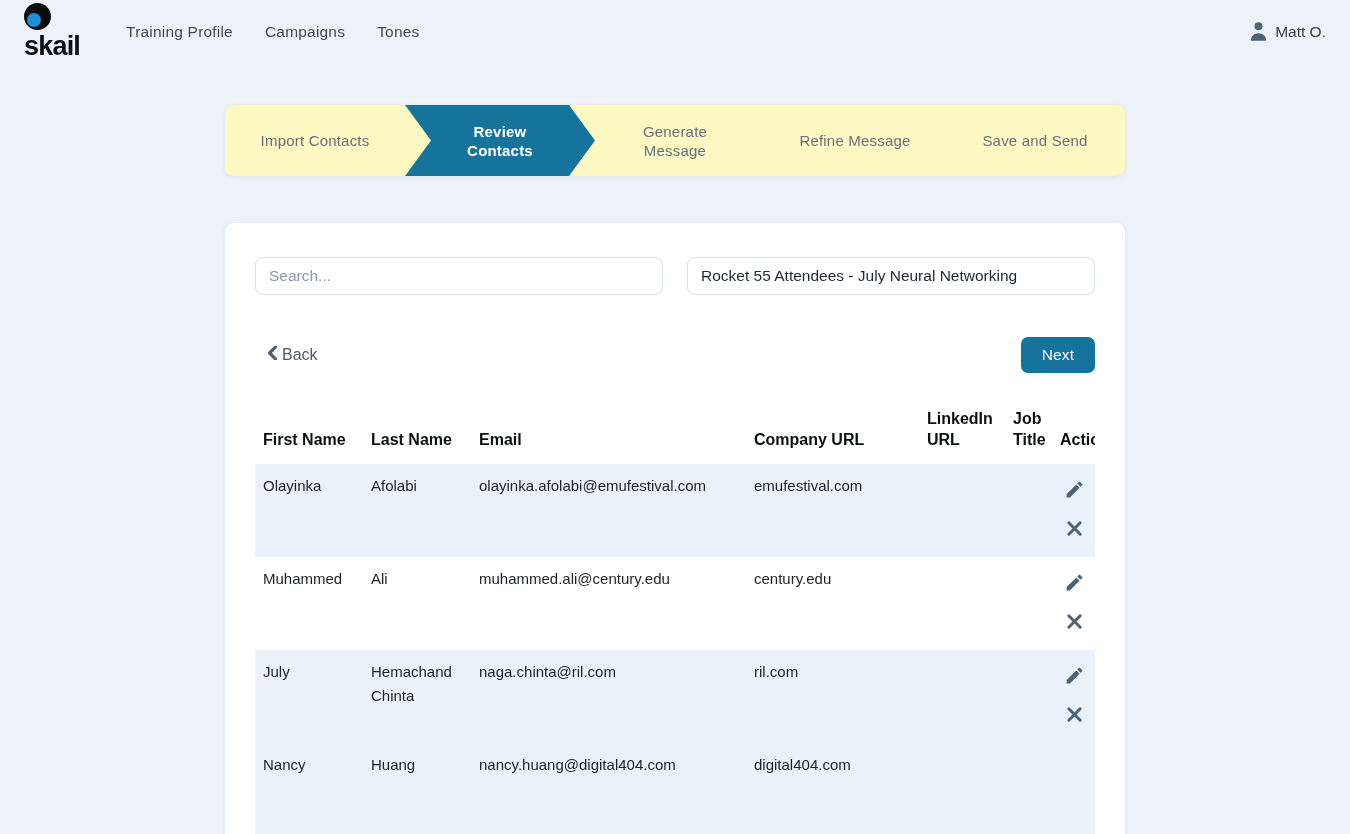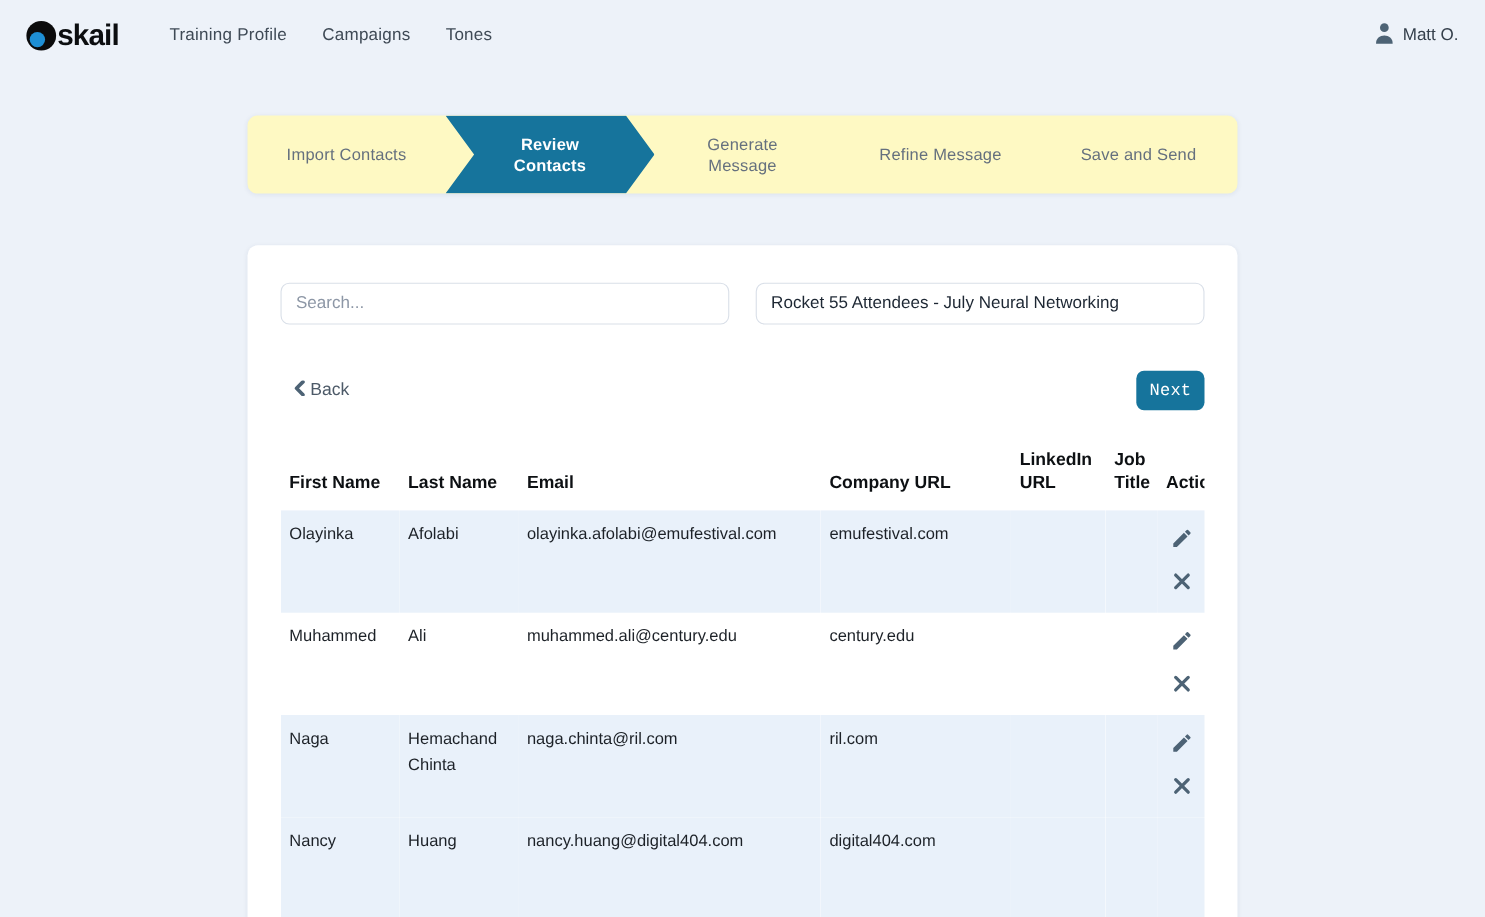--- a/index.html
+++ b/index.html
@@ -5,21 +5,21 @@
   * { margin:0; padding:0; box-sizing:border-box; }
   html,body { width:1350px; height:834px; overflow:hidden; }
   body {
     background:#edf2f9;
     font-family:"Liberation Sans", sans-serif;
     color:#1c2127;
   }
 
   
   .topnav { display:flex; align-items:center; height:64px; padding:0 24px; }
-  .logo { display:flex; align-items:center; gap:1px; cursor:pointer; }
+  .logo { display:flex; gap:1px; cursor:pointer;flex-direction:column; }
   .logo-mark { width:27px; height:27px; border-radius:50%; background:#0b0b0c; position:relative; }
   .logo-mark::after { content:""; position:absolute; left:3px; bottom:3px; width:14px; height:14px;
     border-radius:50%; background:#1e8fd5; }
   .logo-text { font-size:27px; font-weight:600; color:#0c0e10; letter-spacing:-0.8px; }
   .nav-links { display:flex; gap:32px; margin-left:46px; }
   .nav-link { font-size:15.5px; color:#3f4a56; cursor:pointer; letter-spacing:.2px; }
   .user { margin-left:auto; display:flex; align-items:center; gap:7px; color:#343f4b; font-size:15.5px; }
 
   
   .stepper-card { width:900px; margin:41px auto 0; height:71px; background:#fef9c3; border-radius:9px;
@@ -33,22 +33,22 @@
   
   .main-card { width:900px; height:621px; margin:47px auto 0; background:#fff; border-radius:9px 9px 0 0;
     box-shadow:0 1px 5px rgba(20,40,80,.07); padding:34px 30px 0; overflow:hidden; }
   .toolbar { display:flex; gap:24px; }
   .input { flex:1; height:38px; border:1px solid #d9dfe8; border-radius:8px; padding:0 13px;
     font-size:15.5px; color:#1d2733; background:#fff; outline:none; font-family:inherit; }
   .input::placeholder { color:#8d97a6; }
 
   .nav-row { margin-top:42px; display:flex; align-items:center; justify-content:space-between; height:36px; }
   .back { display:flex; align-items:center; gap:4px; color:#4d5a68; font-size:16px; cursor:pointer; padding-left:12px; }
-  .next-btn { width:62px; height:36px; background:#16749c; color:#fff; border:none; border-radius:7px;
-    font-size:15.5px; font-family:Liberation Mono, monospace; cursor:pointer; letter-spacing:.2px; }
+  .next-btn { width:74px; height:36px; background:#16749c; color:#fff; border:none; border-radius:7px;
+    font-size:15.5px; font-family:Liberation Sans, sans-serif; cursor:pointer; letter-spacing:.2px; }
 
   
   .table-wrap { margin-top:35px; width:840px; overflow:hidden; }
   table { border-collapse:collapse; table-layout:fixed; width:865px; }
   col.c-first { width:108px; } col.c-last { width:108px; } col.c-email { width:275px; }
   col.c-company { width:173px; } col.c-linkedin { width:86px; } col.c-job { width:47px; } col.c-action { width:68px; }
   th { text-align:left; vertical-align:bottom; padding:0 8px 14px; font-size:16px; font-weight:700;
     color:#0d1013; line-height:21px; }
   td { vertical-align:top; padding:10px 8px 0; font-size:15px; color:#1c2127; line-height:24px;
     overflow:hidden; white-space:normal; word-wrap:break-word; }
@@ -176,21 +176,21 @@
     </svg>
   </button>
   <button class="icon-btn" title="">
     <svg viewBox="0 0 24 24" fill="none" stroke="#4d6375" stroke-width="3.4" stroke-linecap="round">
       <path d="M5.5 5.5l13 13M18.5 5.5l-13 13"></path>
     </svg>
   </button>
 </td>
           </tr>
           <tr class="body-row striped">
-            <td>Naga</td>
+            <td>July</td>
             <td>Hemachand Chinta</td>
             <td>naga.chinta@ril.com</td>
             <td>ril.com</td>
             <td></td>
             <td></td>
             <td class="action-cell">
   <button class="icon-btn" title="">
     <svg viewBox="0 0 24 24" fill="#4d6375">
       <path d="M3 17.25V21h3.75L17.81 9.94l-3.75-3.75L3 17.25zM20.71 7.04a1 1 0 0 0 0-1.41l-2.34-2.34a1 1 0 0 0-1.41 0l-1.83 1.83 3.75 3.75 1.83-1.83z"></path>
     </svg>

